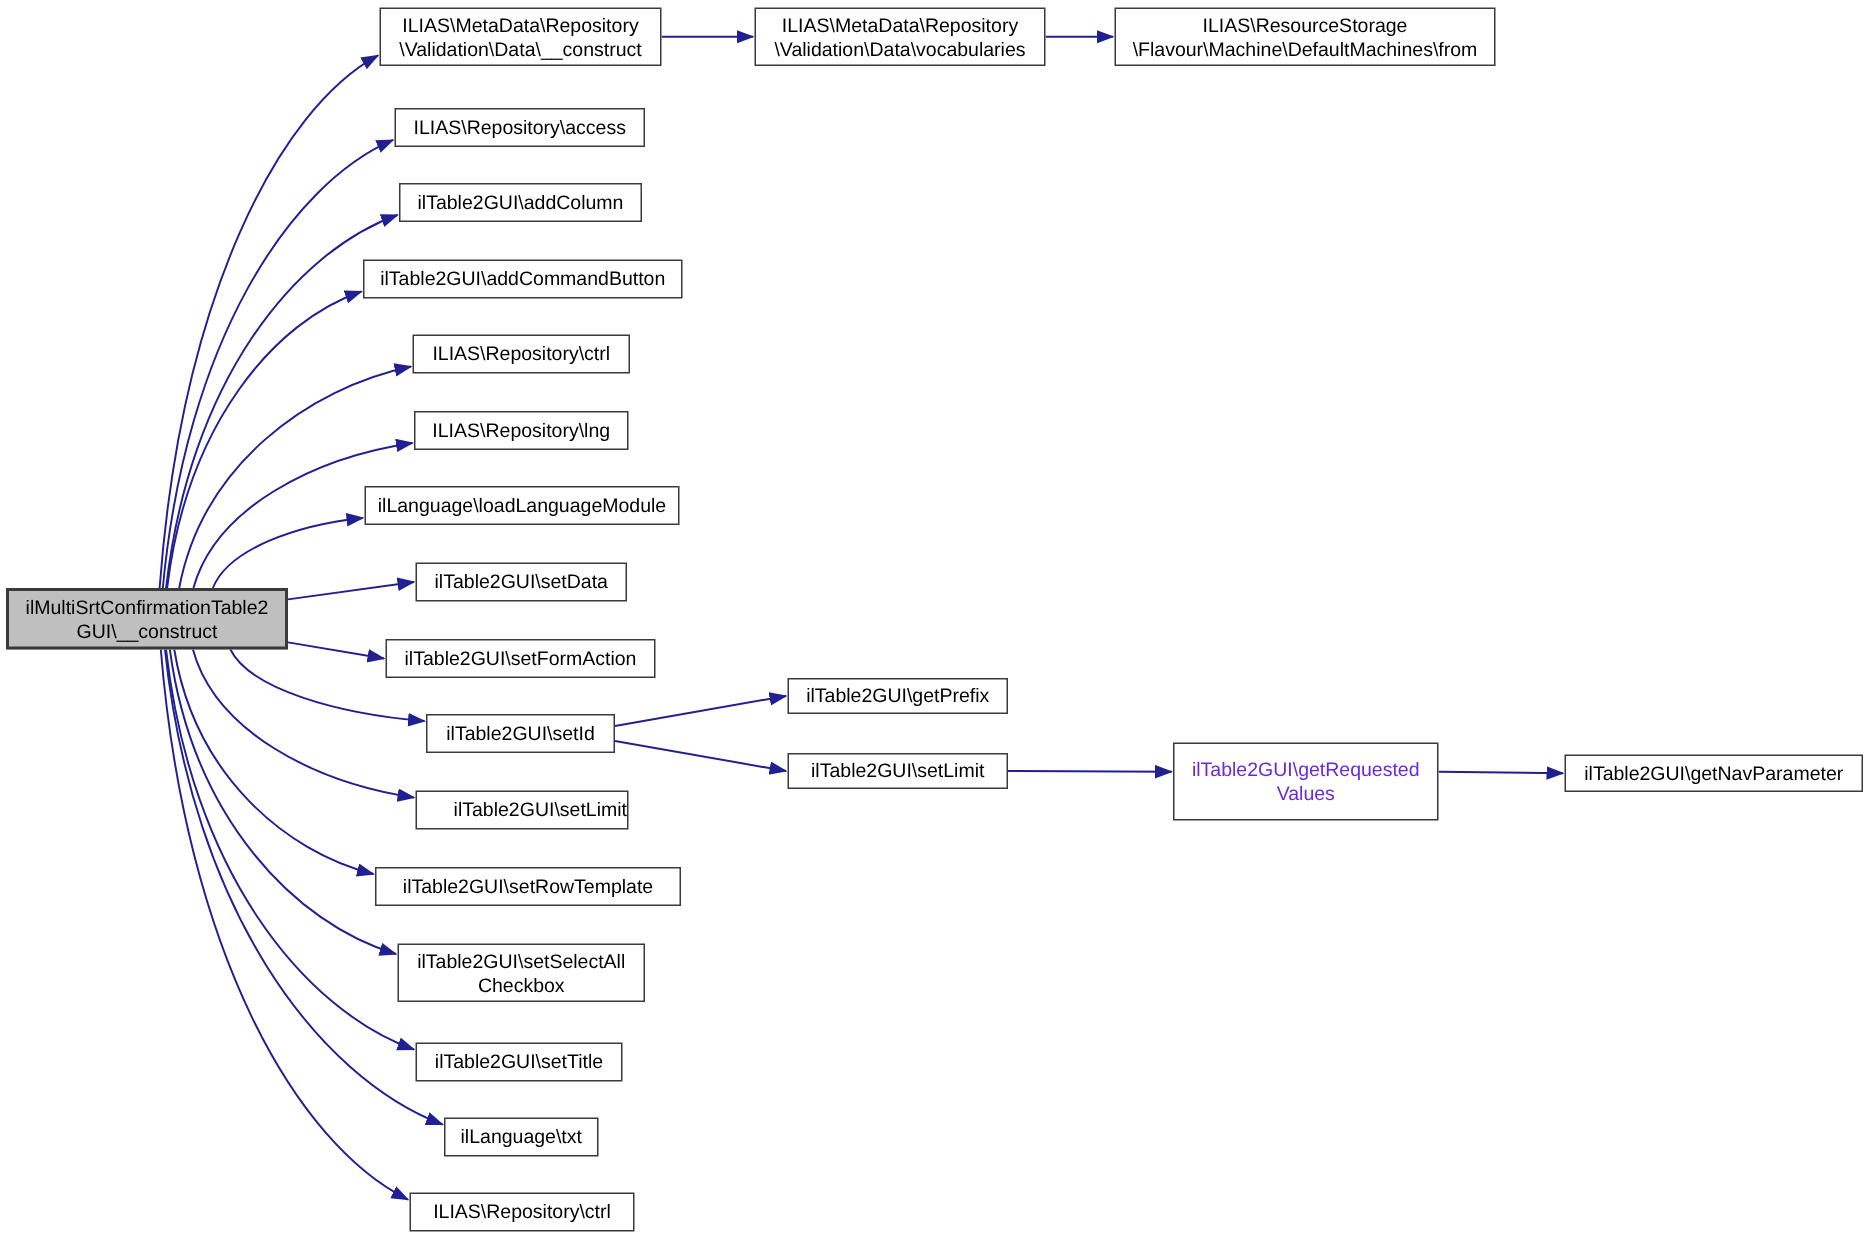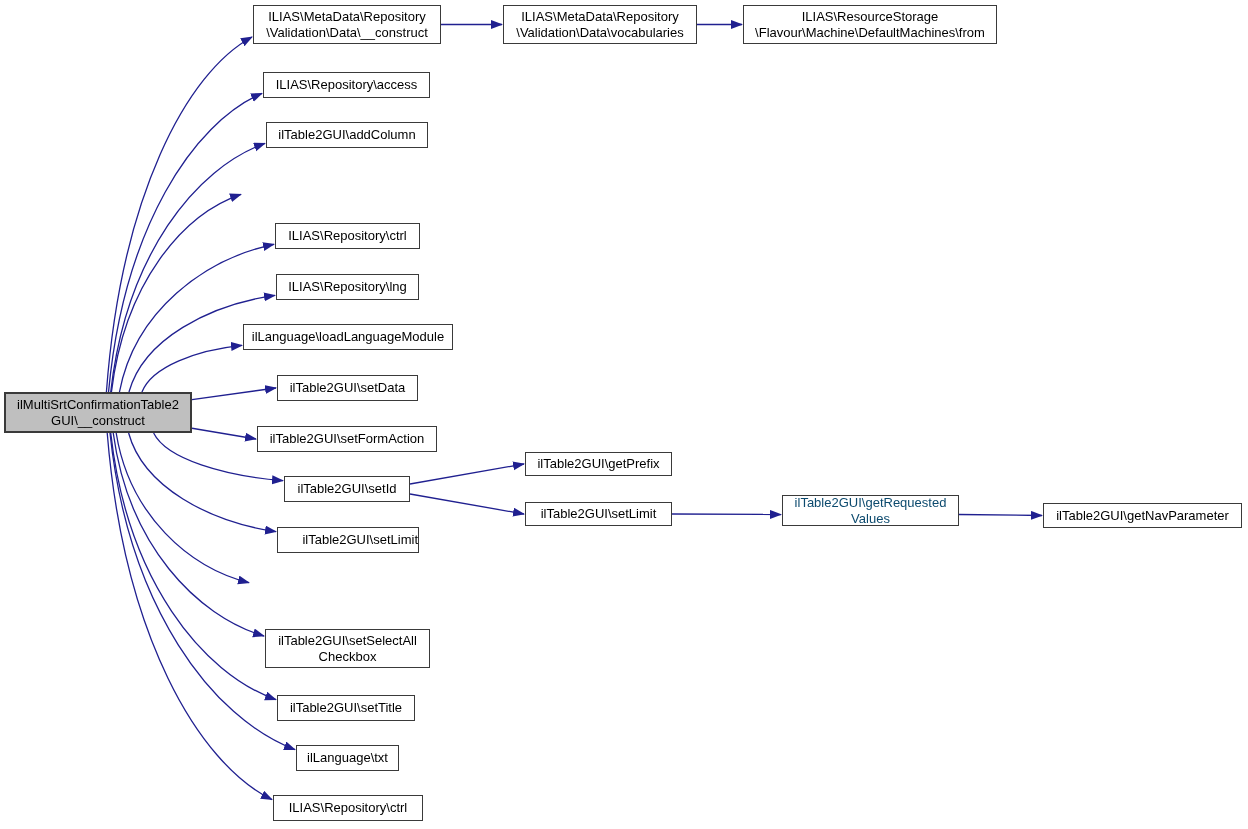--- a/index.html
+++ b/index.html
@@ -89,20 +89,23 @@
     <div class="node" style="left: 743px; top: 5px; width: 254px; height: 39px; border-color: rgb(58, 58, 58); background: rgb(255, 255, 255); color: rgb(0, 0, 0);">
       <span>ILIAS\ResourceStorage</span>
       <span>\Flavour\Machine\DefaultMachines\from</span>
     </div>
     <div class="node" style="left: 263px; top: 72px; width: 167px; height: 26px; border-color: rgb(58, 58, 58); background: rgb(255, 255, 255); color: rgb(0, 0, 0);">
       <span>ILIAS\Repository\access</span>
     </div>
     <div class="node" style="left: 266px; top: 122px; width: 162px; height: 26px; border-color: rgb(58, 58, 58); background: rgb(255, 255, 255); color: rgb(0, 0, 0);">
       <span>ilTable2GUI\addColumn</span>
     </div>
+    <div class="node" style="left: 242px; top: 173px; width: 213px; height: 26px; border-color: rgb(58, 58, 58); background: rgb(255, 255, 255); color: rgb(0, 0, 0);">
+      <span>ilTable2GUI\addCommandButton</span>
+    </div>
     <div class="node" style="left: 275px; top: 223px; width: 145px; height: 26px; border-color: rgb(58, 58, 58); background: rgb(255, 255, 255); color: rgb(0, 0, 0);">
       <span>ILIAS\Repository\ctrl</span>
     </div>
     <div class="node" style="left: 276px; top: 274px; width: 143px; height: 26px; border-color: rgb(58, 58, 58); background: rgb(255, 255, 255); color: rgb(0, 0, 0);">
       <span>ILIAS\Repository\lng</span>
     </div>
     <div class="node" style="left: 243px; top: 324px; width: 210px; height: 26px; border-color: rgb(58, 58, 58); background: rgb(255, 255, 255); color: rgb(0, 0, 0);">
       <span>ilLanguage\loadLanguageModule</span>
     </div>
     <div class="node" style="left: 277px; top: 375px; width: 141px; height: 26px; border-color: rgb(58, 58, 58); background: rgb(255, 255, 255); color: rgb(0, 0, 0);">
@@ -110,39 +113,42 @@
     </div>
     <div class="node" style="left: 257px; top: 426px; width: 180px; height: 26px; border-color: rgb(58, 58, 58); background: rgb(255, 255, 255); color: rgb(0, 0, 0);">
       <span>ilTable2GUI\setFormAction</span>
     </div>
     <div class="node" style="left: 284px; top: 476px; width: 126px; height: 26px; border-color: rgb(58, 58, 58); background: rgb(255, 255, 255); color: rgb(0, 0, 0);">
       <span>ilTable2GUI\setId</span>
     </div>
     <div class="node" style="left: 277px; top: 527px; width: 142px; height: 26px; border-color: rgb(58, 58, 58); background: rgb(255, 255, 255); color: rgb(0, 0, 0); align-items: flex-end;">
       <span>ilTable2GUI\setLimit</span>
     </div>
+    <div class="node" style="left: 250px; top: 578px; width: 204px; height: 26px; border-color: rgb(58, 58, 58); background: rgb(255, 255, 255); color: rgb(0, 0, 0);">
+      <span>ilTable2GUI\setRowTemplate</span>
+    </div>
     <div class="node" style="left: 265px; top: 629px; width: 165px; height: 39px; border-color: rgb(58, 58, 58); background: rgb(255, 255, 255); color: rgb(0, 0, 0);">
       <span>ilTable2GUI\setSelectAll</span>
       <span>Checkbox</span>
     </div>
     <div class="node" style="left: 277px; top: 695px; width: 138px; height: 26px; border-color: rgb(58, 58, 58); background: rgb(255, 255, 255); color: rgb(0, 0, 0);">
       <span>ilTable2GUI\setTitle</span>
     </div>
     <div class="node" style="left: 296px; top: 745px; width: 103px; height: 26px; border-color: rgb(58, 58, 58); background: rgb(255, 255, 255); color: rgb(0, 0, 0);">
       <span>ilLanguage\txt</span>
     </div>
     <div class="node" style="left: 273px; top: 795px; width: 150px; height: 26px; border-color: rgb(58, 58, 58); background: rgb(255, 255, 255); color: rgb(0, 0, 0);">
       <span>ILIAS\Repository\ctrl</span>
     </div>
     <div class="node" style="left: 525px; top: 452px; width: 147px; height: 24px; border-color: rgb(58, 58, 58); background: rgb(255, 255, 255); color: rgb(0, 0, 0);">
       <span>ilTable2GUI\getPrefix</span>
     </div>
     <div class="node" style="left: 525px; top: 502px; width: 147px; height: 24px; border-color: rgb(58, 58, 58); background: rgb(255, 255, 255); color: rgb(0, 0, 0);">
       <span>ilTable2GUI\setLimit</span>
     </div>
-    <div class="node" style="left: 782px; top: 495px; width: 177px; height: 31px; border-color: rgb(58, 58, 58); background: rgb(255, 255, 255); color: #0c4a6e;">
+    <div class="node" style="left: 782px; top: 495px; width: 177px; height: 52px; border-color: rgb(58, 58, 58); background: rgb(255, 255, 255); color: #6d28d9;">
       <span>ilTable2GUI\getRequested</span>
       <span>Values</span>
     </div>
     <div class="node" style="left: 1043px; top: 503px; width: 199px; height: 25px; border-color: rgb(58, 58, 58); background: rgb(255, 255, 255); color: rgb(0, 0, 0);">
       <span>ilTable2GUI\getNavParameter</span>
     </div>
   </div>
 
 </body></html>

